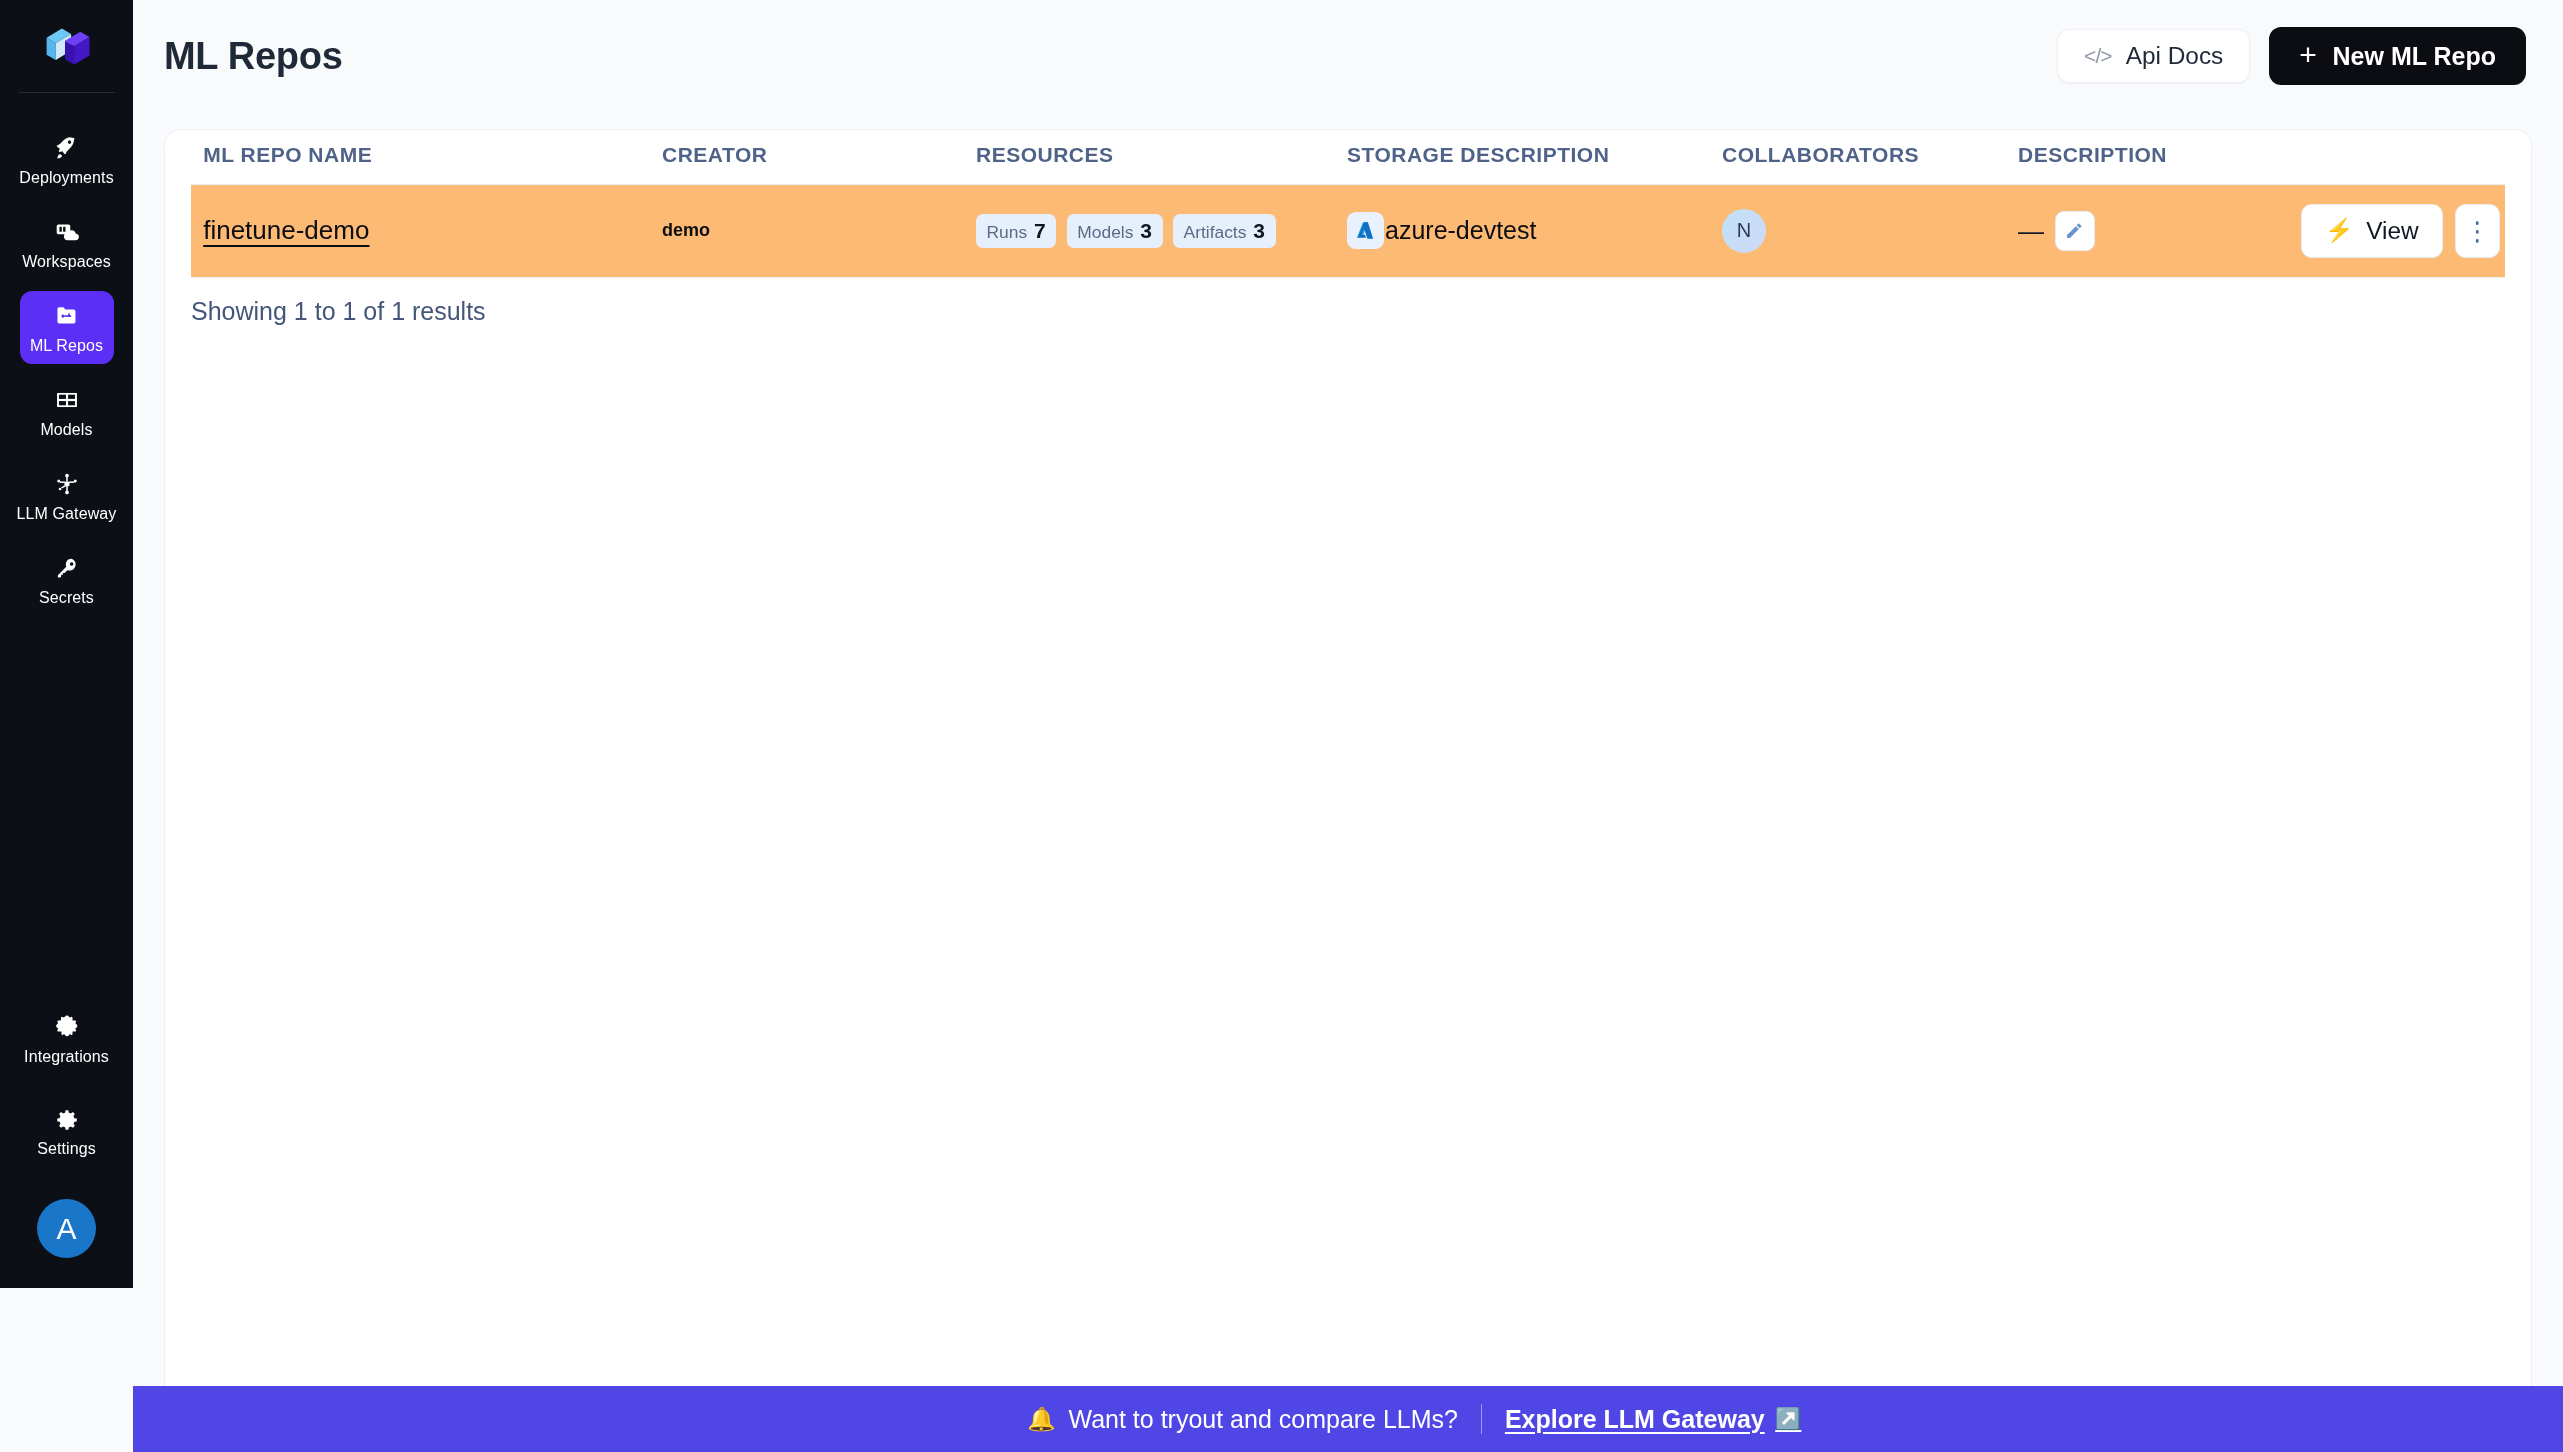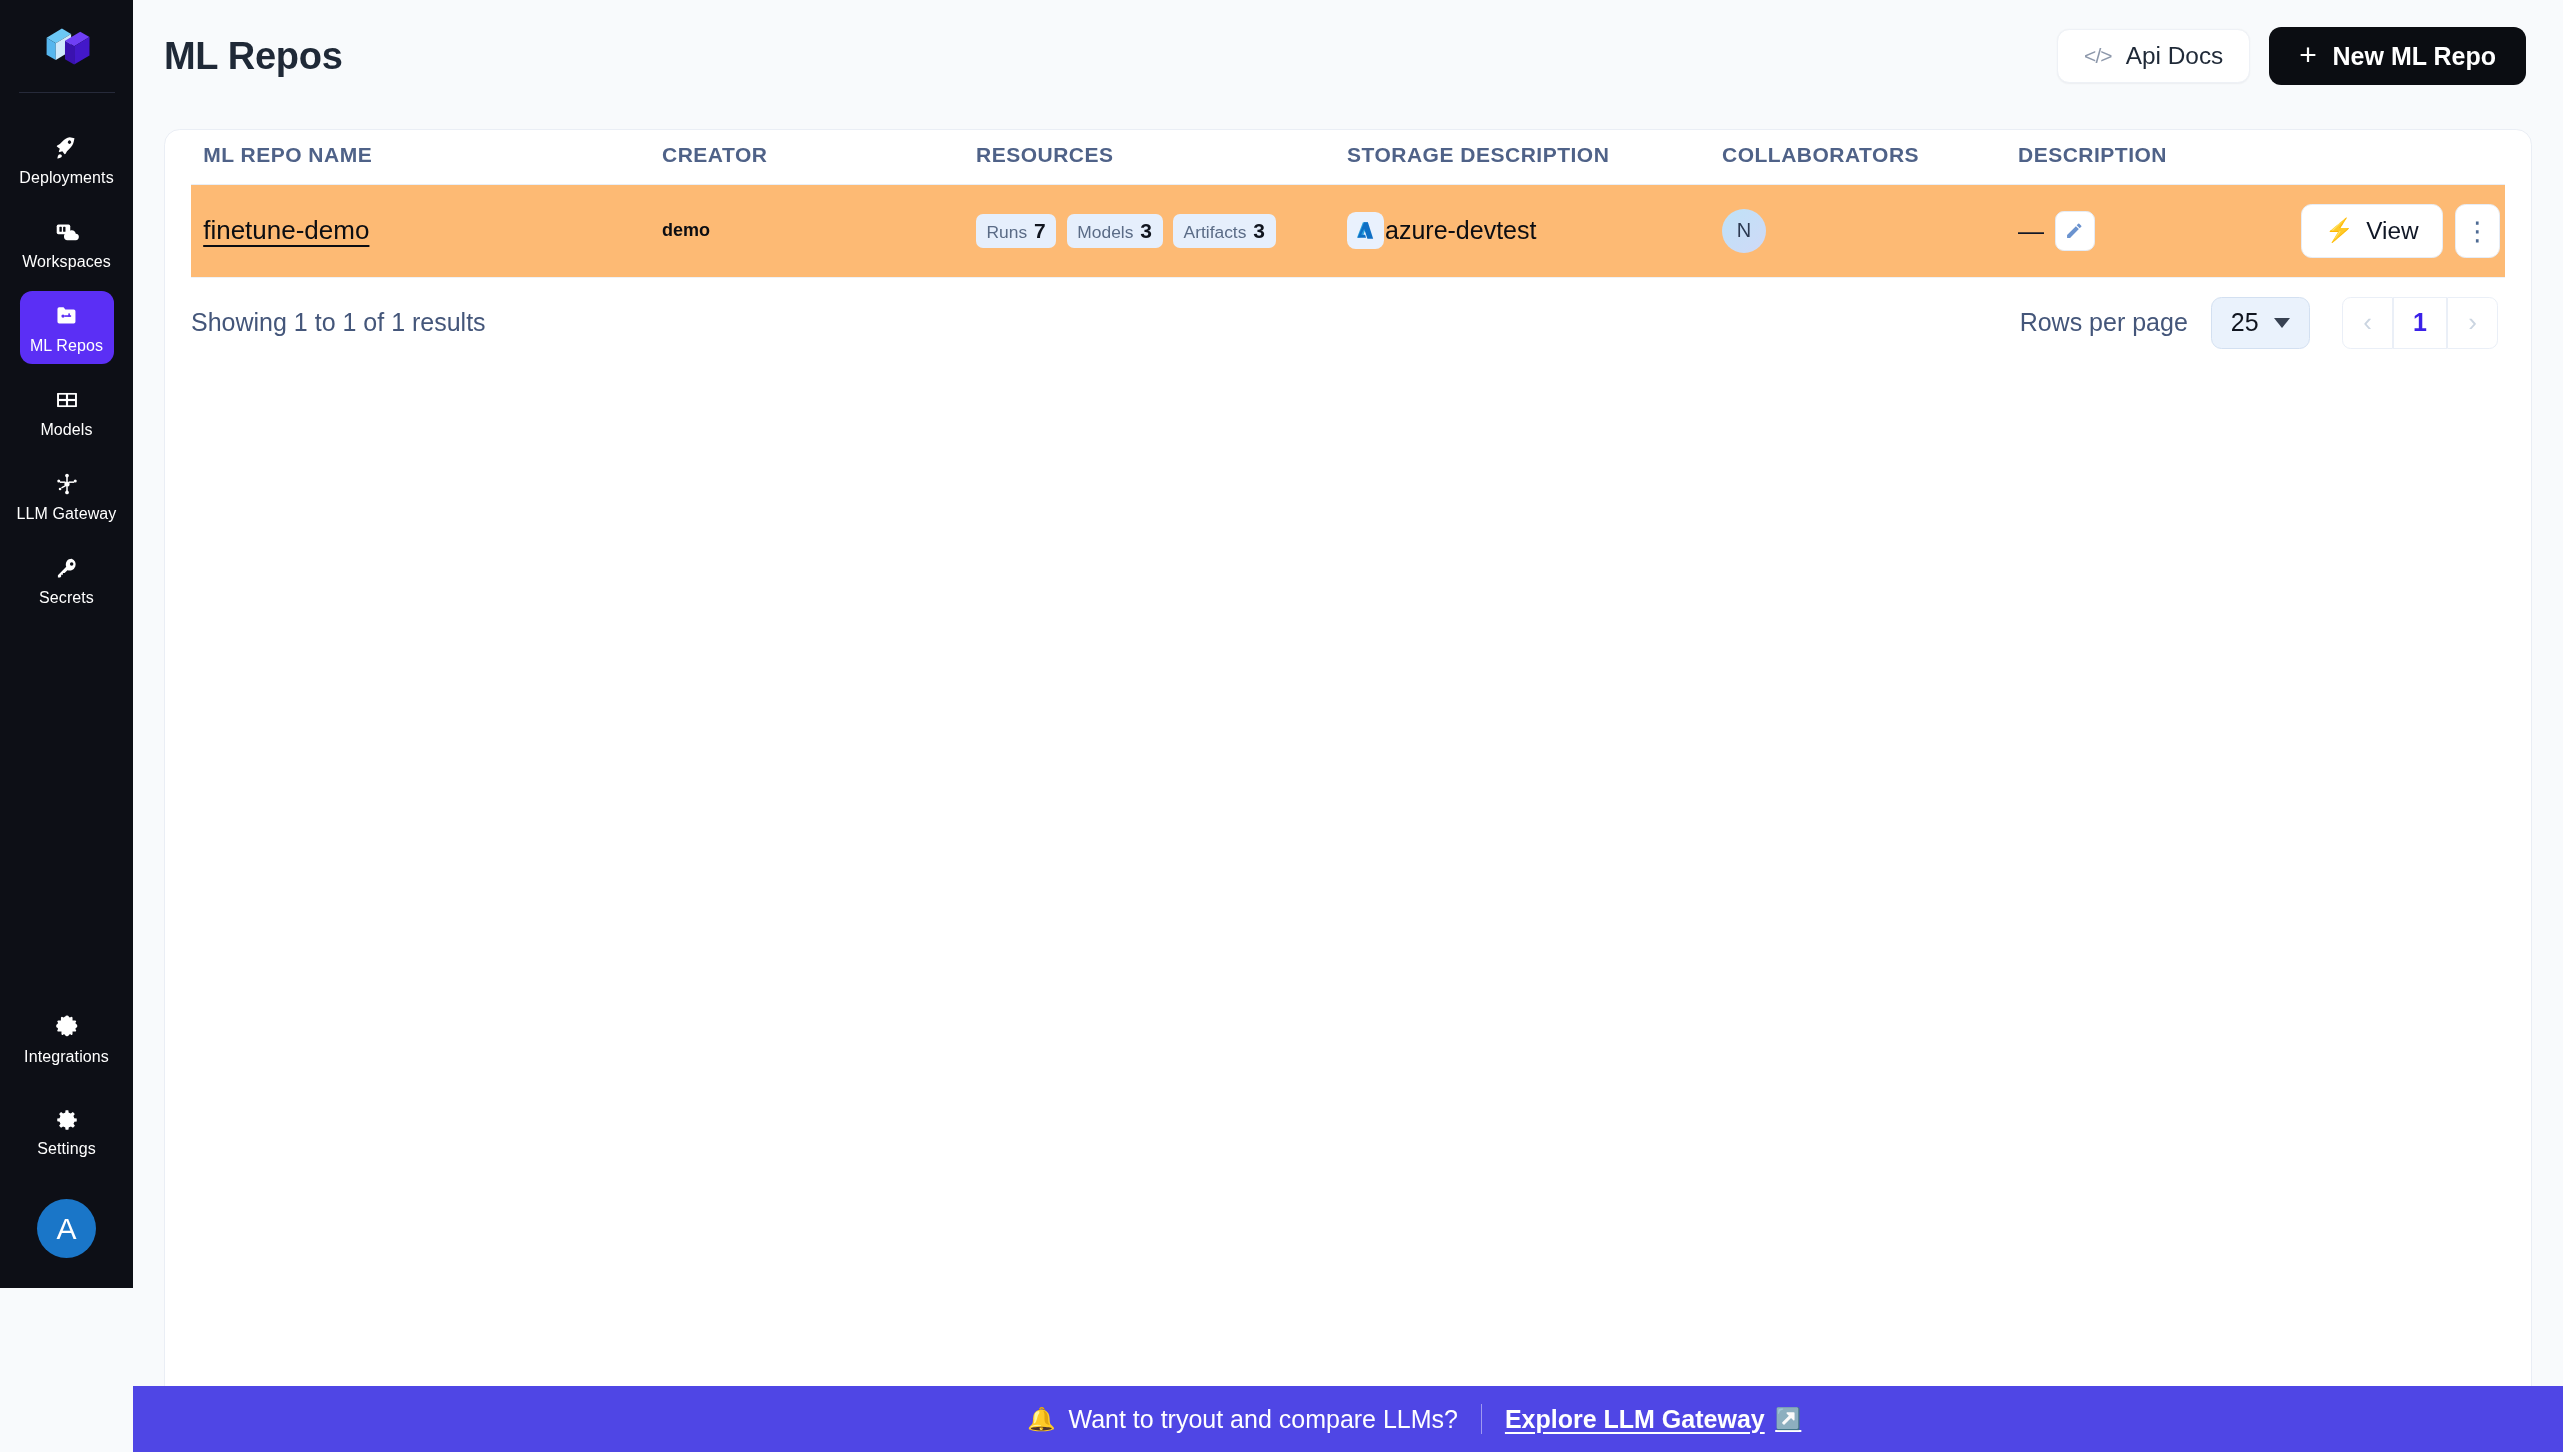--- a/index.html
+++ b/index.html
@@ -455,36 +455,20 @@
                   </button>
                 </div>
               </td>
             </tr>
           </tbody>
         </table>
       </div>
 
       <div class="pagination">
         <div class="results-text">Showing 1 to 1 of 1 results</div>
-        <div class="pager-right">
-          <span class="rows-label">Rows per page</span>
-          <div class="rows-select">
-            <span>25</span>
-            <span class="caret"></span>
-          </div>
-          <div class="pg-group">
-            <button class="pg-btn first">
-              <span>‹</span>
-            </button>
-            <button class="pg-btn num">1</button>
-            <button class="pg-btn last">
-              <span>›</span>
-            </button>
-          </div>
-        </div>
       </div>
 
     </div>
 
     <div class="banner">
       <div class="banner-inner">
         <div class="banner-text">
           <span class="bell">🔔</span>
           <span>Want to tryout and compare LLMs?</span>
         </div>

